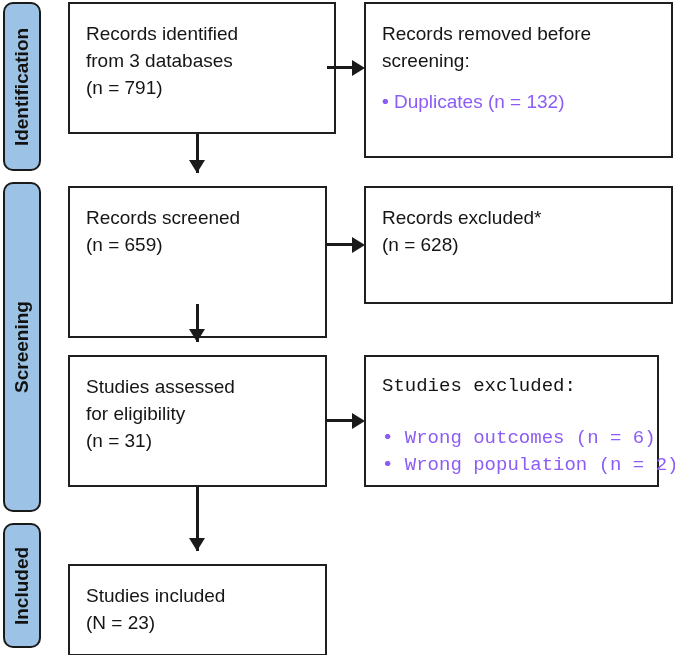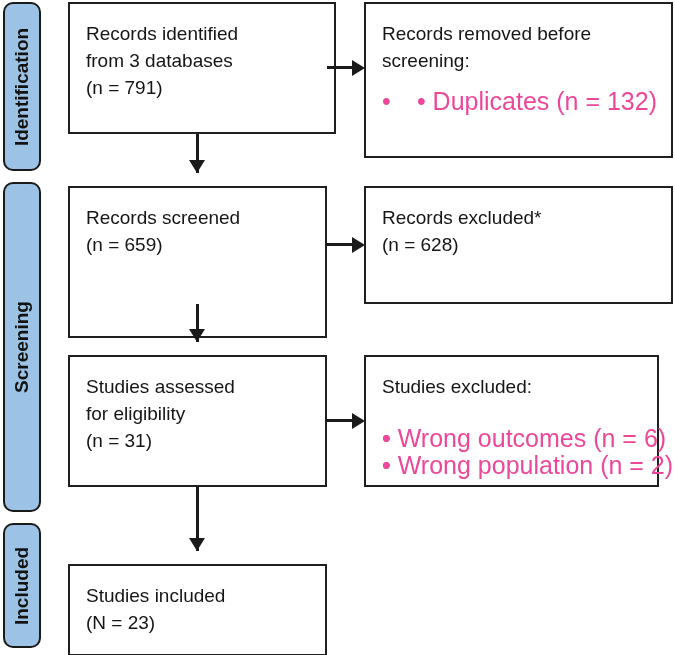--- a/index.html
+++ b/index.html
@@ -59,46 +59,45 @@
     line-height: 27px;
     color: #151515;
     white-space: pre-line;
   }
   .node-list {
     margin: 14px 0 0 0;
     padding: 0;
     list-style: none;
   }
   .node-list li {
-    font-size: 25px;
+    font-size: 19px;
     line-height: 27px;
-    color: #ec4899;
+    color: #8b5cf6;
     padding-left: 16px;
     position: relative;
     white-space: nowrap;
-    text-align: right;
   }
   .node-list li::before {
     content: "\2022";
     position: absolute;
     left: 0;
     top: 0;
   }
   .node-list.tight { margin-top: 25px; }
 
   
   #box-identified  { left: 68px;  top: 2px;   width: 268px; height: 132px; }
   #box-screened    { left: 68px;  top: 186px; width: 259px; height: 152px; }
   #box-assessed    { left: 68px;  top: 355px; width: 259px; height: 132px; }
   #box-included    { left: 68px;  top: 564px; width: 259px; height: 92px; }
 
   
   #box-removed     { left: 364px; top: 2px;   width: 309px; height: 156px; }
   #box-excluded-rec{ left: 364px; top: 186px; width: 309px; height: 118px; }
-  #box-excluded-std{ left: 364px; top: 355px; width: 295px; height: 132px; }
+  #box-excluded-std{ left: 364px; top: 355px; width: 295px; height: 132px; font-family: Liberation Mono, monospace; }
 
   
   .conn-line {
     position: absolute;
     background: #1a1a1a;
   }
   .v-line { width: 3px; }
   .h-line { height: 3px; }
 
   .arrow-down {

